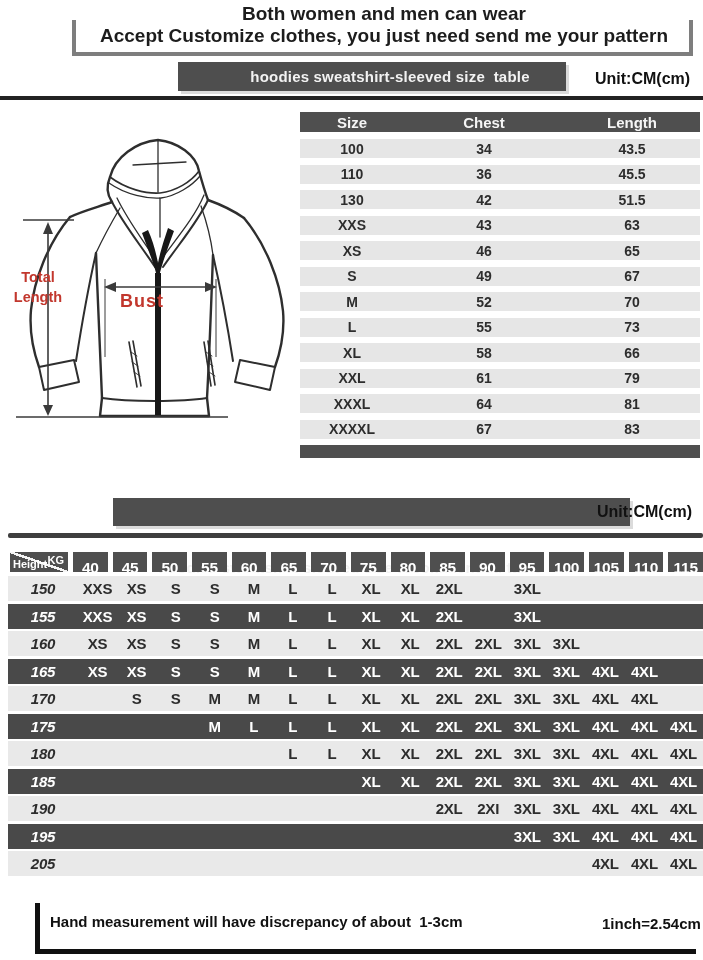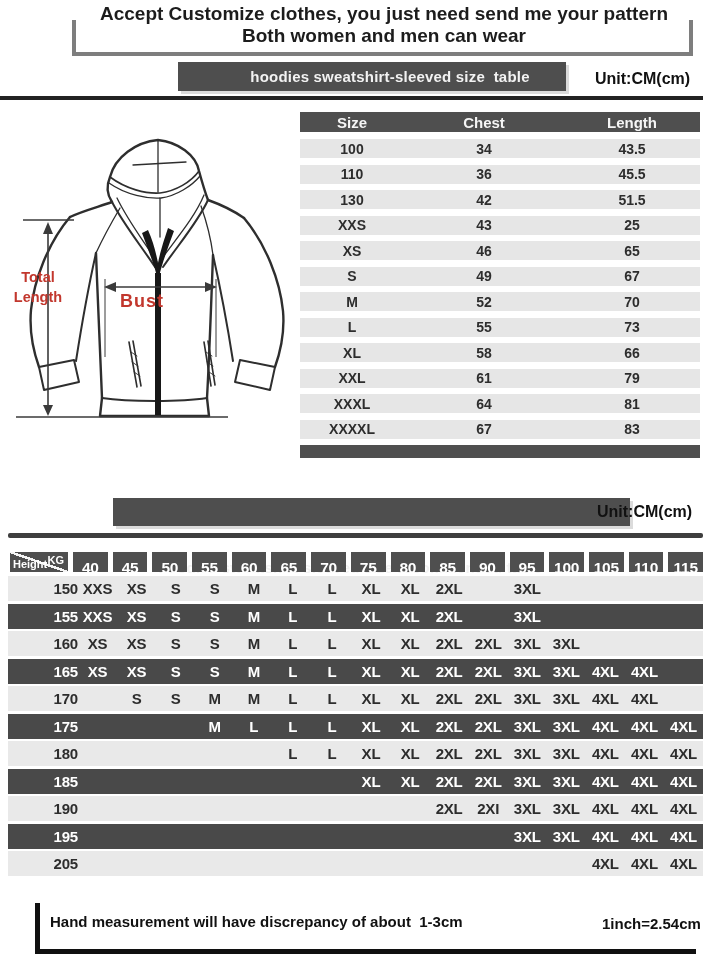--- a/index.html
+++ b/index.html
@@ -39,37 +39,37 @@
   .rec-table{position:absolute;left:8px;top:552px;width:695px;}
   .rt-header{display:flex;gap:5px;height:20px;margin-bottom:4px;}
   .rt-corner{flex:none;width:58px;margin-left:2px;position:relative;background:#4f4f4f;color:#fff;
         background-image:linear-gradient(to top right,transparent calc(50% - 1.2px),#f5f5f5 calc(50% - 1.2px),#f5f5f5 calc(50% + 1.2px),transparent calc(50% + 1.2px));}
   .rt-corner .kg{position:absolute;top:2px;right:4px;font-size:11px;}
   .rt-corner .height{position:absolute;bottom:2px;left:3px;font-size:11px;}
   .rt-wcell{flex:1;background:#4f4f4f;color:#fff;font-size:15.5px;text-align:center;line-height:31px;letter-spacing:-0.3px;}
   .rt-row{display:flex;height:25px;margin-bottom:2.5px;align-items:center;font-size:15px;letter-spacing:-0.2px;}
   .rt-row.light{background:#e9e9e9;color:#2d2d2d;}
   .rt-row.dark{background:#494949;color:#fff;}
-  .rt-label{flex:none;width:70px;padding-left:0;box-sizing:border-box;text-align:right;}
+  .rt-label{flex:none;width:70px;padding-left:0;box-sizing:border-box;text-align:center;font-style:italic;}
   .rt-cell{flex:1;text-align:center;}
 
   
   .footer-bracket{position:absolute;left:35px;top:903px;width:656px;height:46px;
         border-left:5px solid #101010;border-bottom:5px solid #101010;}
   .footer-note{position:absolute;left:50px;top:913px;font-size:15px;color:#111;white-space:pre;}
   .footer-conversion{position:absolute;left:558px;top:915px;font-size:15px;color:#111;margin-left:44px;}
 </style>
 </head>
 <body>
 
 <div class="page">
 
   <div class="top-header-text">
+    <div>Both women and men can wear</div>
     <div>Accept Customize clothes, you just need send me your pattern</div>
-    <div>Both women and men can wear</div>
   </div>
   <div class="header-bracket"></div>
 
   <div class="banner banner1">hoodies sweatshirt-sleeved size  table</div>
   <div class="unit unit1">Unit:CM(cm)</div>
   <div class="rule1"></div>
 
   <svg class="hoodie" width="285" height="375" viewBox="0 0 285 375">
     <g stroke="#2e2e2e" fill="none" stroke-linecap="round" stroke-linejoin="round">
 
@@ -157,21 +157,21 @@
           <div>45.5</div>
         </div>
         <div class="st-row">
           <div>130</div>
           <div>42</div>
           <div>51.5</div>
         </div>
         <div class="st-row">
           <div>XXS</div>
           <div>43</div>
-          <div>25</div>
+          <div>63</div>
         </div>
         <div class="st-row">
           <div>XS</div>
           <div>46</div>
           <div>65</div>
         </div>
         <div class="st-row">
           <div>S</div>
           <div>49</div>
           <div>67</div>

